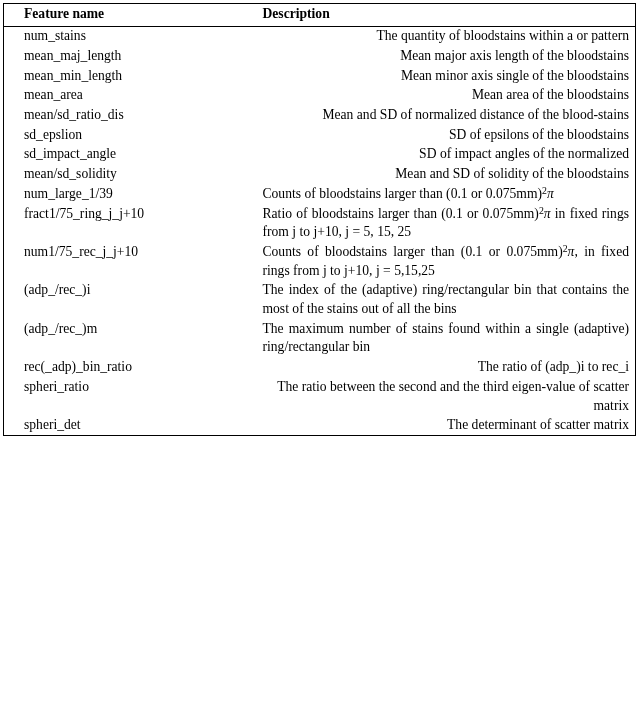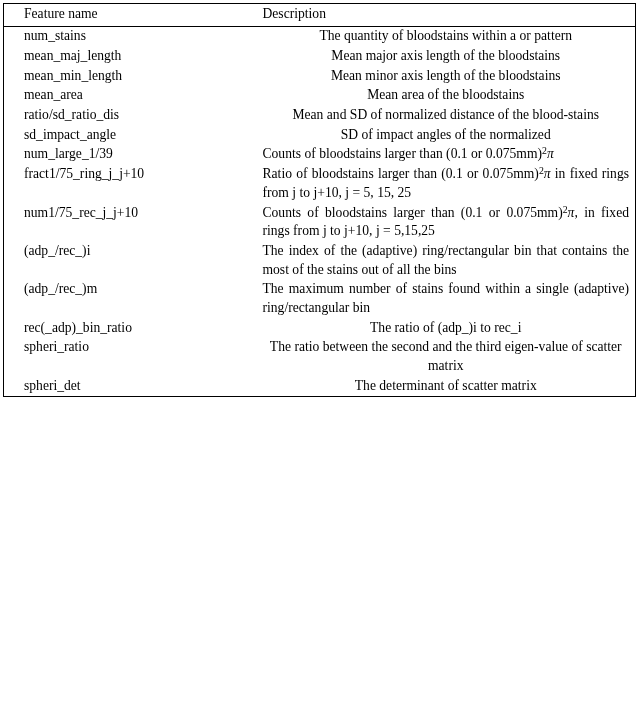--- a/index.html
+++ b/index.html
@@ -58,21 +58,21 @@
     text-align: left;
     white-space: nowrap;
   }
 
   th.th-desc, td.td-desc {
     padding-left: 0px;
     padding-right: 6px;
   }
 
   th {
-    font-weight: normal;
+    font-weight: bold;
     text-align: left;
   }
 
   thead th {
     padding-top: 1px;
     padding-bottom: 2px;
   }
 
   tbody td {
     padding-top: 0.5px;
@@ -80,21 +80,21 @@
   }
 
   
   .desc {
     text-align: justify;
     text-justify: inter-word;
     hyphens: manual;
     margin: 0;
   }
   .desc.nojust {
-    text-align: center;
+    text-align: right;
   }
 
   
   .mi {           
   }
   .mpi {          
     font-style: italic;
   }
   .sup {
     font-size: 0.72em;
@@ -126,39 +126,51 @@
         </tr>
         <tr>
           <td class="td-feature">mean_maj_length</td>
           <td class="td-desc">
             <p class="desc nojust">Mean major axis length of the bloodstains</p>
           </td>
         </tr>
         <tr>
           <td class="td-feature">mean_min_length</td>
           <td class="td-desc">
-            <p class="desc nojust">Mean minor axis length of the bloodstains</p>
+            <p class="desc nojust">Mean minor axis single of the bloodstains</p>
           </td>
         </tr>
         <tr>
           <td class="td-feature">mean_area</td>
           <td class="td-desc">
             <p class="desc nojust">Mean area of the bloodstains</p>
           </td>
         </tr>
         <tr>
-          <td class="td-feature">ratio/sd_ratio_dis</td>
+          <td class="td-feature">mean/sd_ratio_dis</td>
           <td class="td-desc">
             <p class="desc nojust">Mean and SD of normalized distance of the blood-stains</p>
           </td>
         </tr>
         <tr>
+          <td class="td-feature">sd_epslion</td>
+          <td class="td-desc">
+            <p class="desc nojust">SD of epsilons of the bloodstains</p>
+          </td>
+        </tr>
+        <tr>
           <td class="td-feature">sd_impact_angle</td>
           <td class="td-desc">
             <p class="desc nojust">SD of impact angles of the normalized</p>
+          </td>
+        </tr>
+        <tr>
+          <td class="td-feature">mean/sd_solidity</td>
+          <td class="td-desc">
+            <p class="desc nojust">Mean and SD of solidity of the bloodstains</p>
           </td>
         </tr>
         <tr>
           <td class="td-feature">num_large_1/39</td>
           <td class="td-desc">
             <p class="desc">Counts of bloodstains larger than (0.1&nbsp;or&nbsp;0.075<span class="mi">mm</span>)<span class="sup">2</span><span class="mpi">π</span></p>
           </td>
         </tr>
         <tr>
           <td class="td-feature">fract1/75_ring_j_j+10</td>

